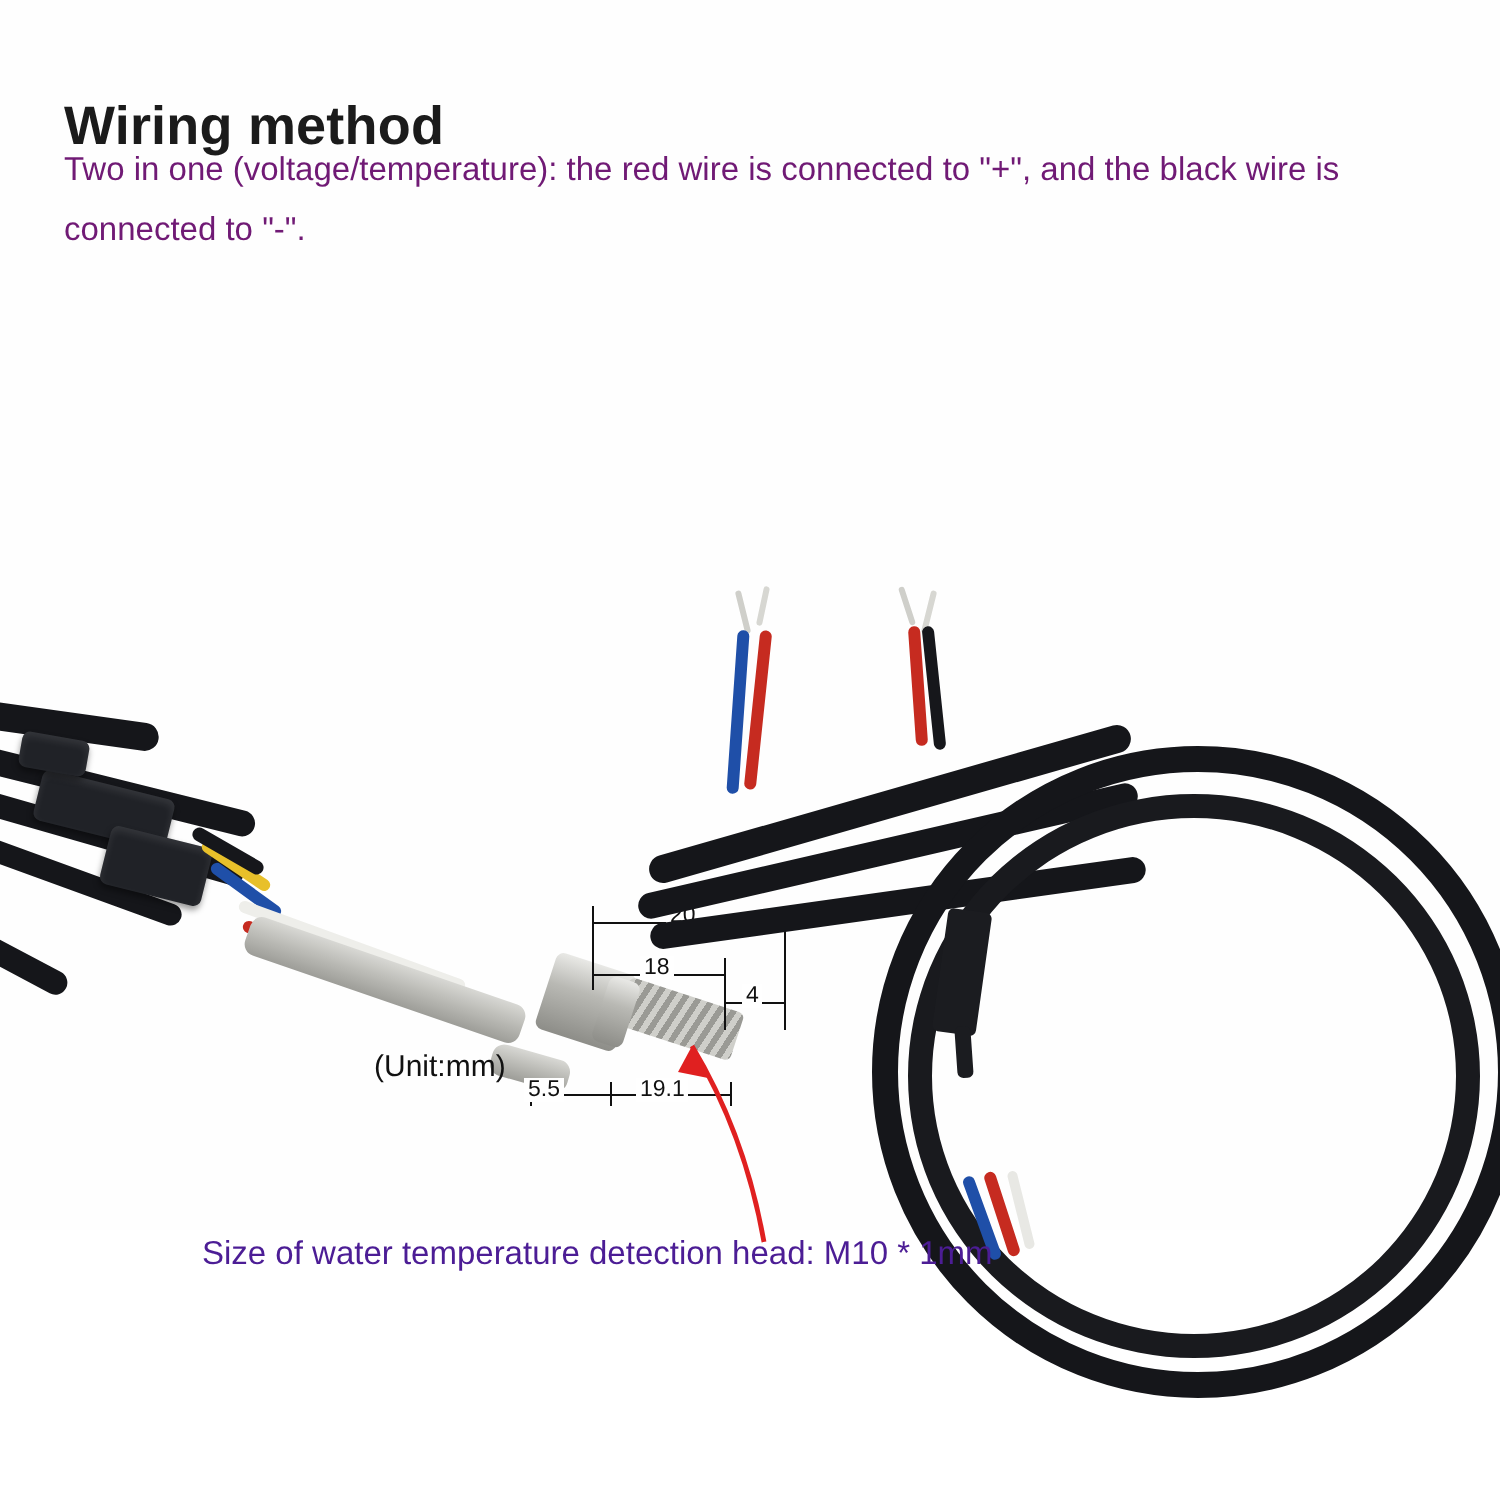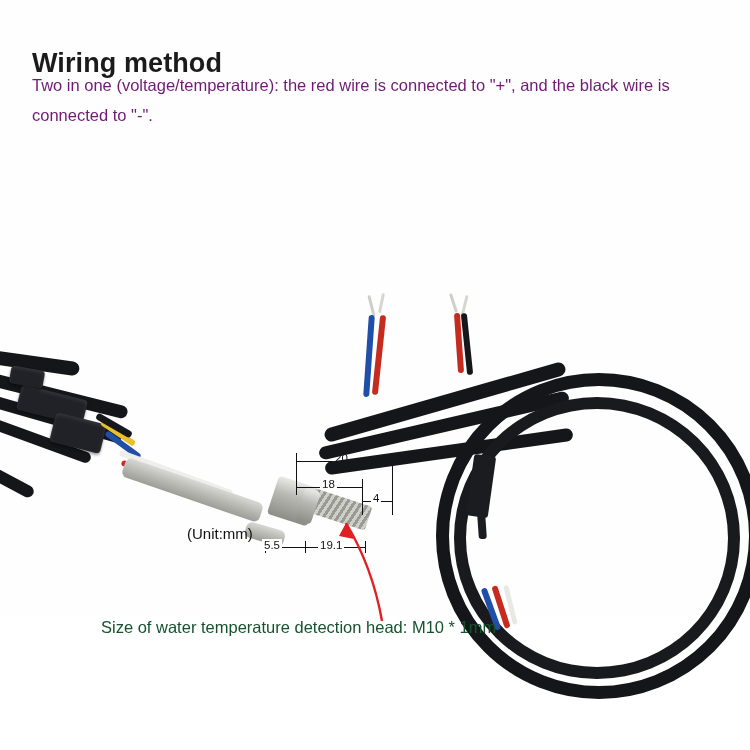--- a/index.html
+++ b/index.html
@@ -118,21 +118,21 @@
   .unit-label {
     position: absolute;
     font-size: 15px;
     color: #111;
   }
   .caption {
     position: absolute;
     left: 101px;
     top: 618px;
     font-size: 16.5px;
-    color: #14532d;
+    color: #4c1d95;
     text-align: right;
   }
 
   
   .arrow-svg {
     position: absolute;
     left: 350px;
     top: 500px;
   }
 

